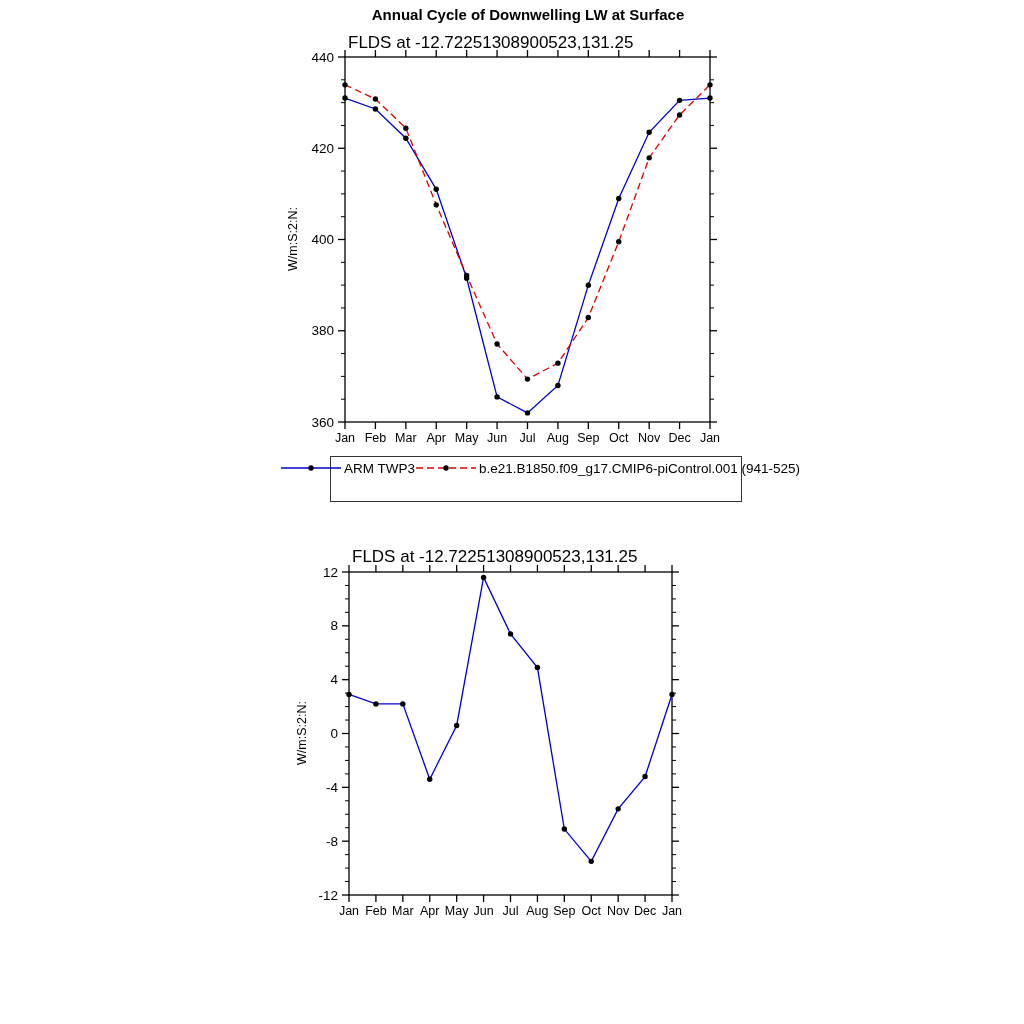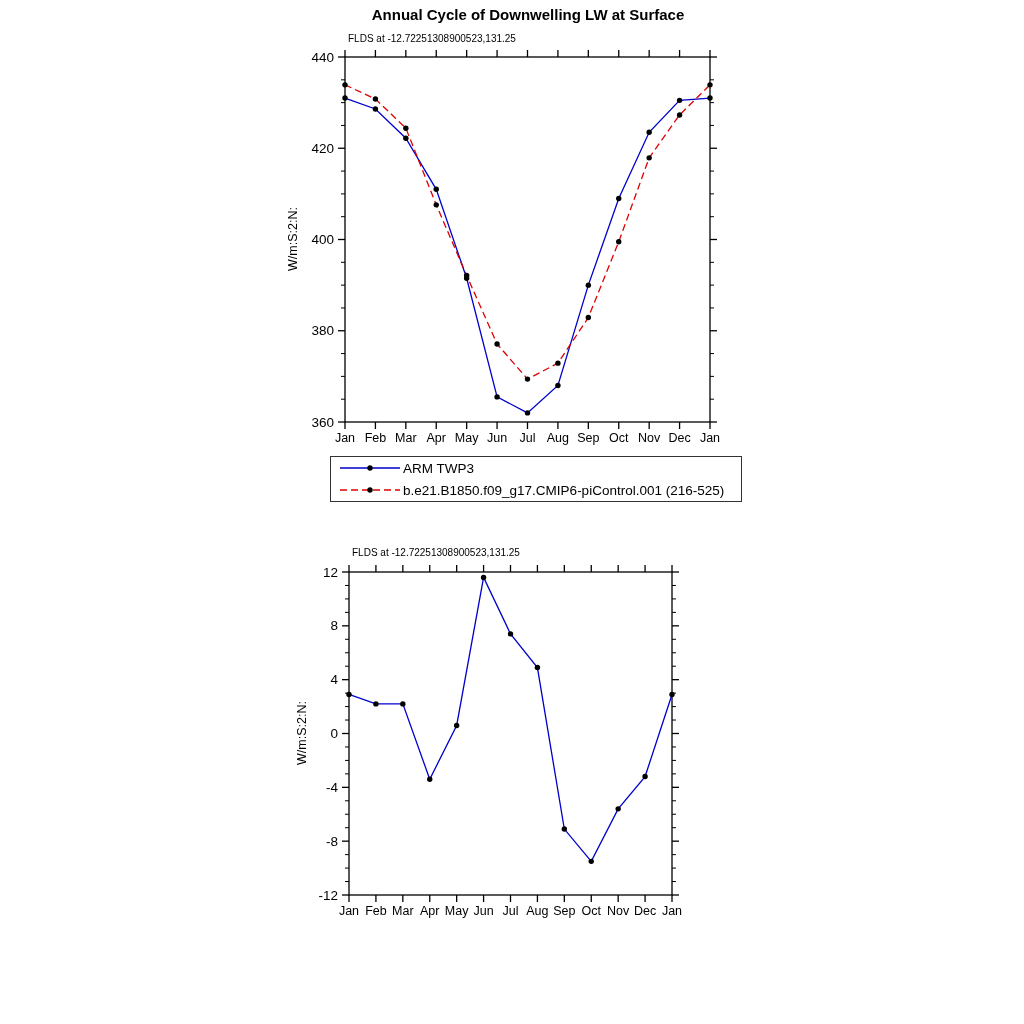--- a/index.html
+++ b/index.html
@@ -1,26 +1,26 @@
 <!DOCTYPE html>
 <html><head>
 <meta charset="utf-8">
 <style>
   html,body{margin:0;padding:0;background:#ffffff;}
   .page{position:relative;width:972px;height:1024px;background:#ffffff;overflow:hidden;
         font-family:"Liberation Sans",sans-serif;color:#000;}
   .title{position:absolute;font-weight:bold;font-size:15px;text-align:center;white-space:nowrap;}
-  .subtitle{position:absolute;font-size:10px;white-space:nowrap;}
+  .subtitle{position:absolute;font-size:17px;white-space:nowrap;}
   .ylab{position:absolute;font-size:12.5px;white-space:nowrap;
         transform:translate(-50%,-50%) rotate(-90deg);}
   .chart{position:absolute;}
   svg text{font-family:"Liberation Sans",sans-serif;fill:#000;}
   .legend{position:absolute;left:330px;top:456px;width:412px;height:46px;
           border:1px solid #333;box-sizing:border-box;display:flex;
-          flex-direction:column;justify-content:center;padding-left:8px;}
+          flex-direction:row;justify-content:center;padding-left:8px;}
   .legend-row{display:flex;align-items:center;height:22px;}
   .legend-row span{font-size:13.5px;margin-left:2px;white-space:nowrap;}
 </style>
 </head>
 <body>
 
 <div class="page">
 
   <div class="title" style="left:278px;top:6px;width:500px;">Annual Cycle of Downwelling LW at Surface</div>
   <div class="subtitle" style="left:348px;top:33px;">FLDS at -12.72251308900523,131.25</div>
@@ -141,21 +141,21 @@
           <line x1="1" y1="8" x2="61" y2="8" stroke="#0000cc" stroke-width="1.3"></line>
           <circle cx="31" cy="8" r="2.7" fill="#000"></circle>
         </svg>
         <span>ARM TWP3</span>
       </div>
       <div class="legend-row">
         <svg width="62" height="16">
           <line x1="1" y1="8" x2="61" y2="8" stroke="#dd0000" stroke-width="1.3" stroke-dasharray="7,4"></line>
           <circle cx="31" cy="8" r="2.7" fill="#000"></circle>
         </svg>
-        <span>b.e21.B1850.f09_g17.CMIP6-piControl.001 (216-525)</span>
+        <span>b.e21.B1850.f09_g17.CMIP6-piControl.001 (941-525)</span>
       </div>
     </div>
 
   <div class="subtitle" style="left:352px;top:547px;">FLDS at -12.72251308900523,131.25</div>
   <div class="ylab" style="left:302px;top:733px;">W/m:S:2:N:</div>
   <svg id="chart-bottom" class="chart" style="left:270px;top:552px;" width="500" height="375">
       <rect x="79" y="20" width="323" height="323" fill="none" stroke="#000" stroke-width="1.3"></rect>
       <line x1="79" y1="343" x2="72" y2="343" stroke="#000" stroke-width="1.3"></line>
       <line x1="402" y1="343" x2="409" y2="343" stroke="#000" stroke-width="1.3"></line>
       <text x="68" y="347.5" text-anchor="end" font-size="13.5">-12</text>

